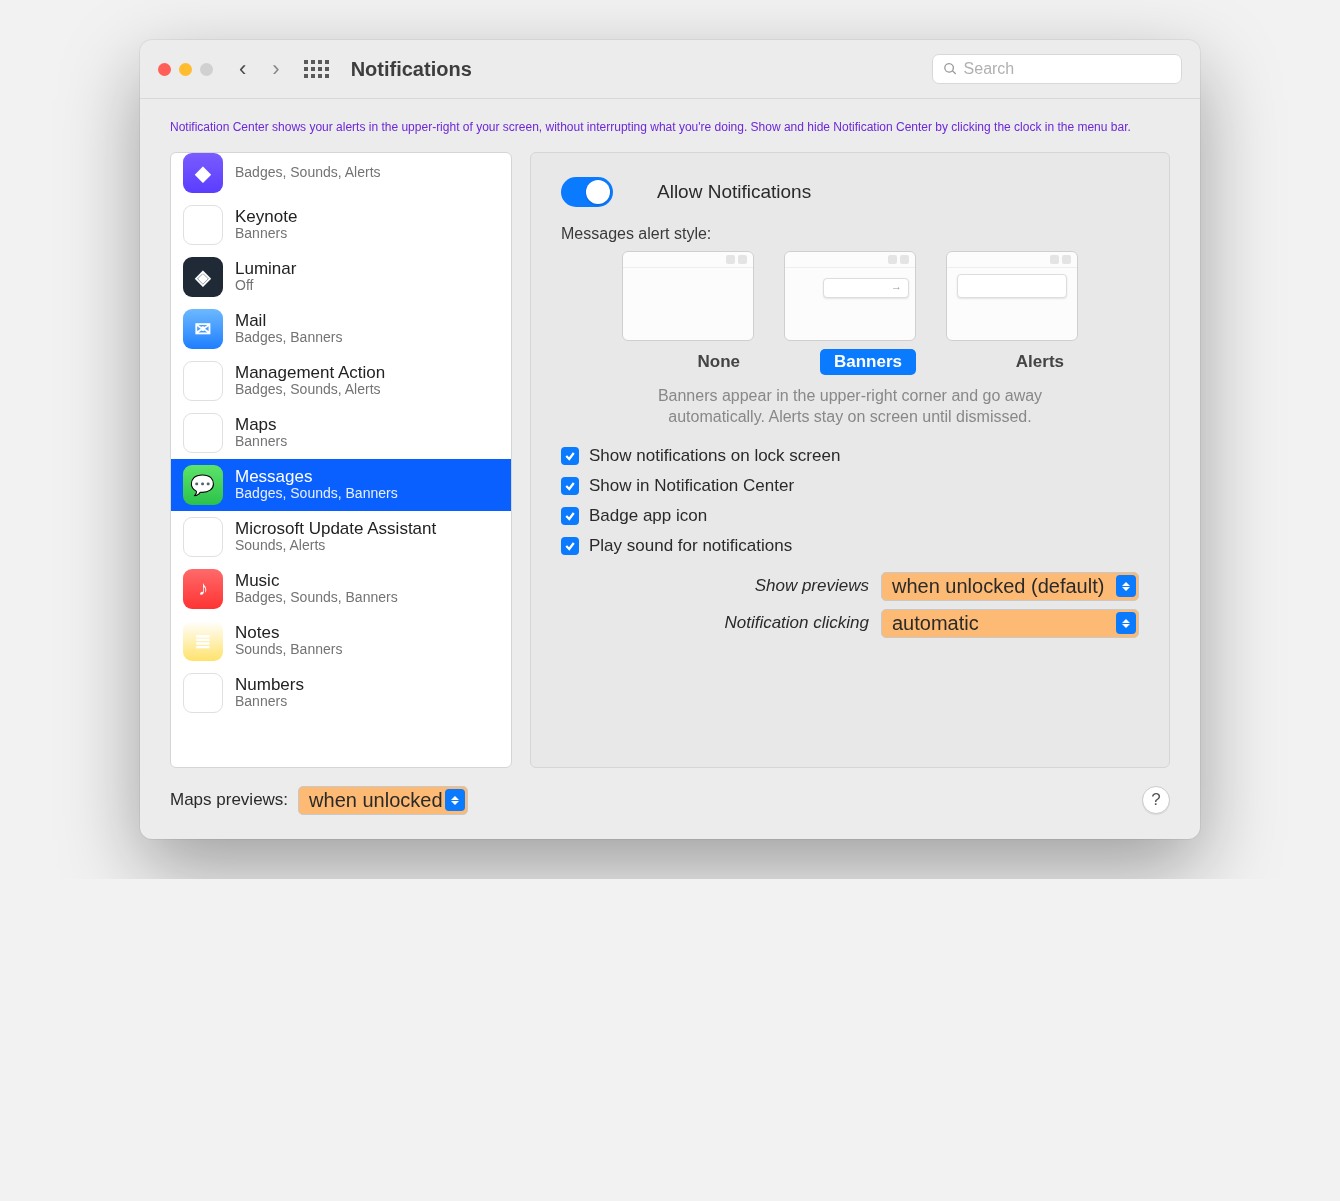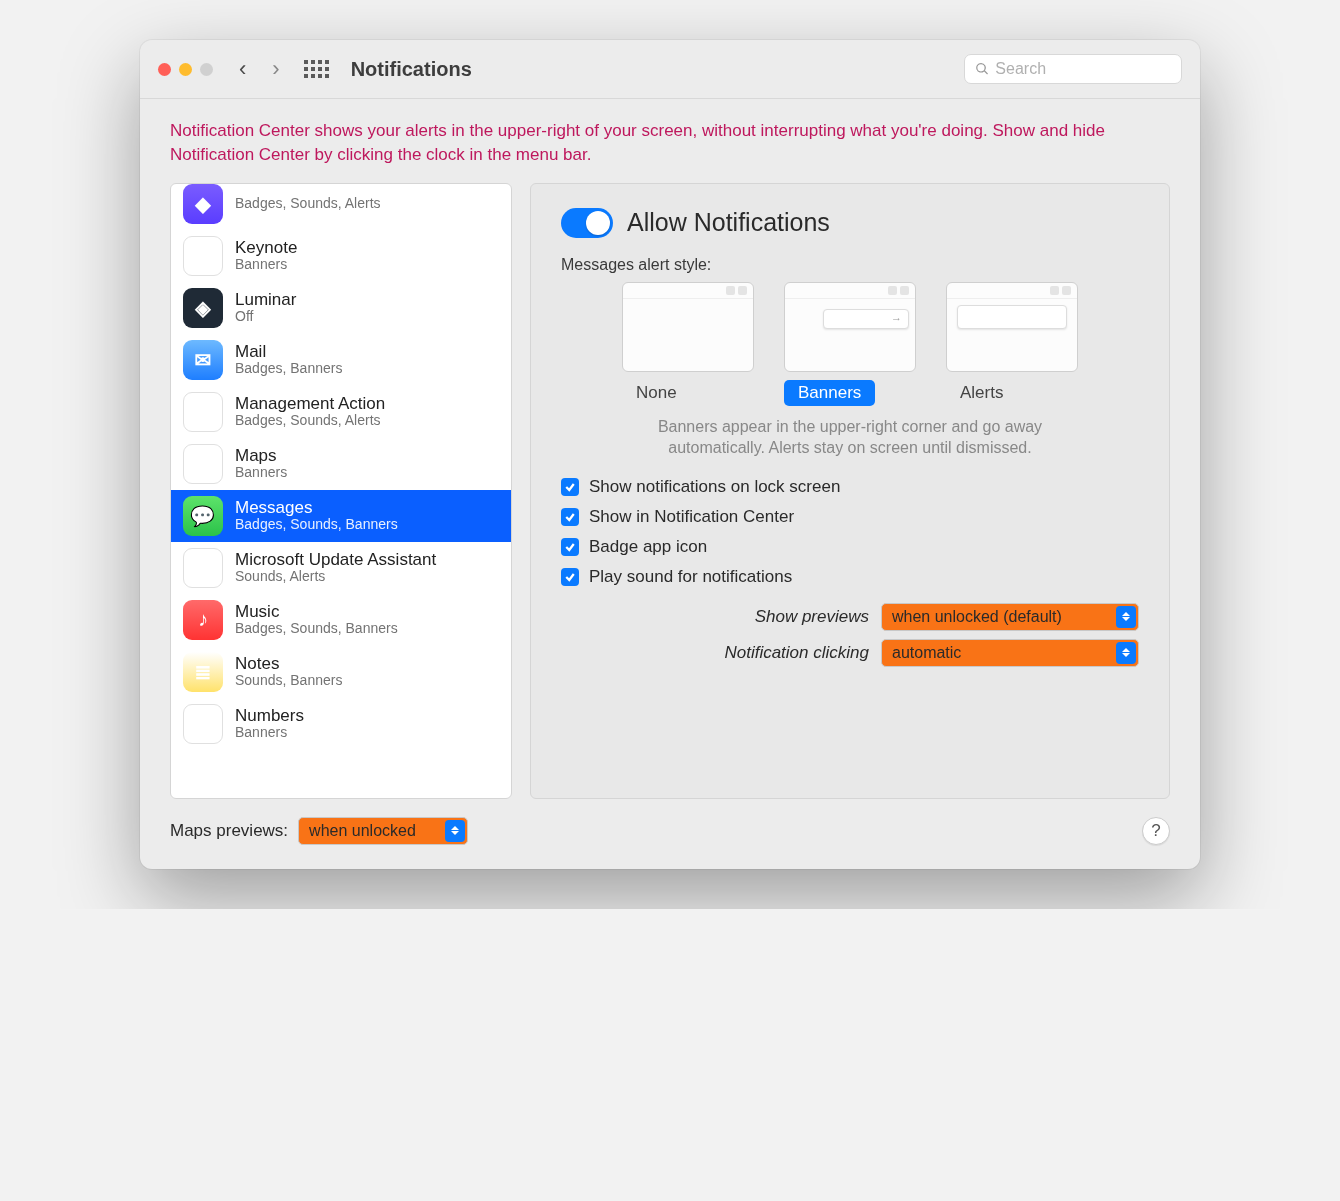--- a/index.html
+++ b/index.html
@@ -43,33 +43,33 @@
   }
   .grid-icon span { background: #5a5a5a; width:4px; height:4px; }
   .title-label { font-size: 20px; font-weight: 600; color: #3d3d3d; }
   .spacer { flex: 1; }
   .search-wrap {
     display: flex; align-items: center;
     background: #fff;
     border: 1px solid #d8d8d8;
     border-radius: 7px;
     padding: 5px 10px;
-    width: 218px;
+    width: 250px;
   }
   .search-wrap svg { width: 16px; height: 16px; fill: #9a9a9a; margin-right: 6px; }
   .search-wrap input {
     border: none; outline: none; font-size: 16px; width: 100%;
     background: transparent; color: #444;
   }
   .search-wrap input::placeholder { color: #b0b0b0; }
 
   .content { padding: 20px 30px 24px 30px; }
   .intro {
-    font-size: 17px;
-    color: #be185d;
+    font-size: 12px;
+    color: #6d28d9;
     line-height: 1.4;
     margin-bottom: 16px;
   }
   .panes { display: flex; gap: 18px; }
   .app-list {
     width: 342px;
     background: #fff;
     border: 1px solid #d5d5d5;
     border-radius: 6px;
     height: 616px;
@@ -116,25 +116,25 @@
   }
   .switch::after {
     content: "";
     position: absolute;
     right: 3px; top: 3px;
     width: 24px; height: 24px;
     background: #fff;
     border-radius: 50%;
     box-shadow: 0 1px 2px rgba(0,0,0,0.2);
   }
-  .allow-label { font-size: 25px; color: #2a2a2a; }
+  .allow-label { font-size: 19px; color: #2a2a2a; margin-left: 30px; }
 
   .style-label { font-size: 16px; color: #3a3a3a; margin-bottom: 8px; }
   .style-options { display: flex; gap: 30px; margin-bottom: 10px; justify-content: center; }
-  .style-opt { display: flex; flex-direction: column; align-items: flex-start; gap: 8px; cursor: default; }
+  .style-opt { display: flex; flex-direction: column; align-items: flex-end; gap: 8px; cursor: default; font-weight: bold; }
   .thumb {
     width: 132px; height: 90px;
     background: #fcfcfc;
     border: 1px solid #cfcfcf;
     border-radius: 6px;
     position: relative;
   }
   .thumb-top {
     height: 16px; border-bottom: 1px solid #eee;
     display:flex; justify-content:flex-end; align-items:center;
@@ -185,23 +185,23 @@
   .checkbox svg { width: 12px; height: 12px; stroke: #fff; stroke-width: 3; fill: none; }
 
   .select-rows { margin-top: 16px; }
   .select-row {
     display: flex; align-items: center; justify-content: flex-end;
     gap: 12px; margin: 8px 0;
   }
   .select-label { font-size: 17px; color: #2a2a2a; text-align: right; font-style: italic; }
   .select-box {
     display: flex; align-items: center; justify-content: space-between;
-    background: #f97316; border: 1px solid #c8c8c8; border-radius: 5px;
+    background: #fdba74; border: 1px solid #c8c8c8; border-radius: 5px;
     width: 258px; padding: 2px 2px 2px 10px;
-    font-size: 16px; color: #2a2a2a;
+    font-size: 20px; color: #2a2a2a;
   }
   .select-arrows {
     width: 20px; height: 22px;
     background: #0a7aff; border-radius: 4px;
     display: flex; flex-direction: column; align-items: center; justify-content: center;
     gap: 1px;
   }
   .select-arrows::before, .select-arrows::after {
     content:""; width:0; height:0;
     border-left: 4px solid transparent; border-right: 4px solid transparent;

